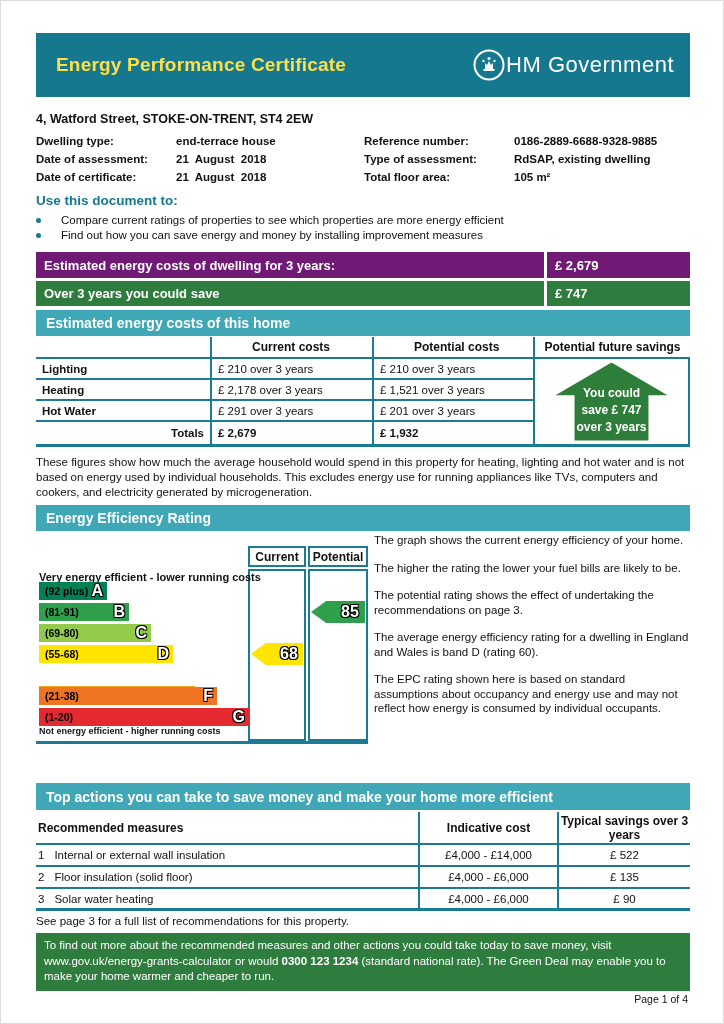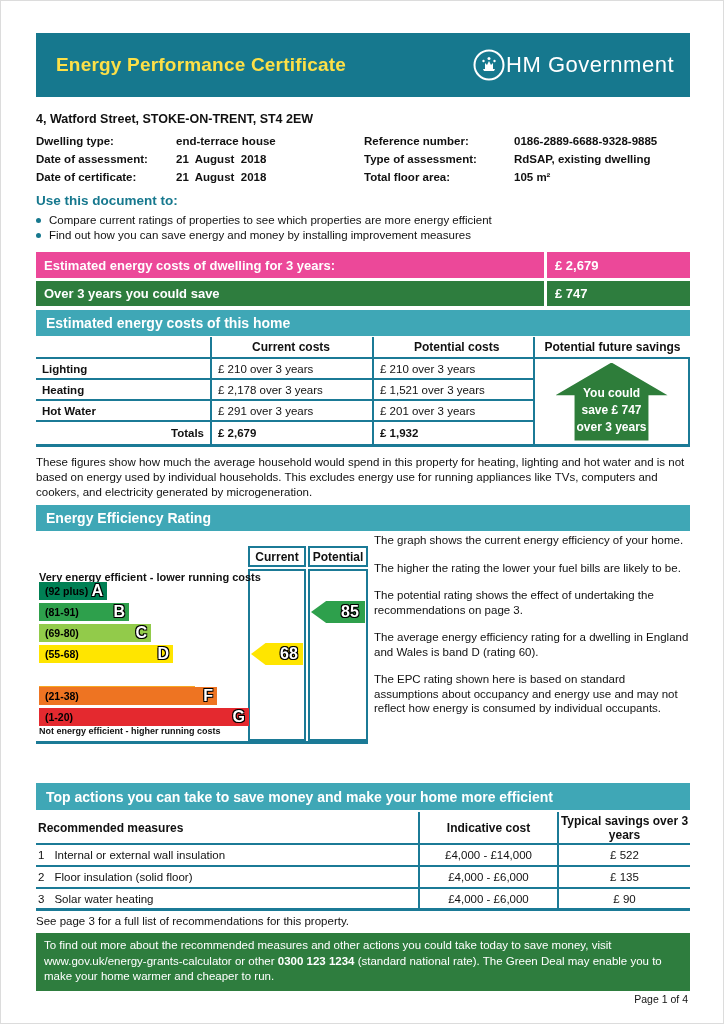--- a/index.html
+++ b/index.html
@@ -19,21 +19,21 @@
   
   .address { position:absolute; left:36px; top:112px; font-size:12.5px; font-weight:bold; }
   .details { position:absolute; left:36px; top:134px; width:654px;
              display:grid; grid-template-columns:140px 188px 150px 1fr; row-gap:4px;
              font-size:11.5px; line-height:14px; }
   .details .lbl { font-weight:bold; }
   .details .val { white-space:pre;font-weight:bold; }
 
   .usedoc-h { position:absolute; left:36px; top:193px; color:#16788e; font-size:13.5px; font-weight:bold; }
   .bullets { position:absolute; left:36px; top:214px; width:654px; font-size:11.5px; }
-  .bullet { display:flex; align-items:flex-start; gap:8px; margin-bottom:3px; }
+  .bullet { display:flex; align-items:flex-start; gap:20px; margin-bottom:3px; }
   .dot { width:5px; height:5px; border-radius:50%; background:#16788e; margin-top:4px; flex:none; }
 
   
   .banner { position:absolute; left:36px; width:654px; height:26px; color:#fff;
             display:flex; align-items:center; font-weight:bold; font-size:13px; }
   .banner .b-label { flex:1; padding-left:8px; }
   .banner .b-value { width:146px; border-left:3px solid #fff; align-self:stretch;
                      display:flex; align-items:center; padding-left:8px; }
   .banner-red { top:252px; }
   .banner-green { top:281px; height:25px; }
@@ -167,21 +167,21 @@
     <div class="bullet">
       <span class="dot"></span>
       <span>Compare current ratings of properties to see which properties are more energy efficient</span>
     </div>
     <div class="bullet">
       <span class="dot"></span>
       <span>Find out how you can save energy and money by installing improvement measures</span>
     </div>
   </div>
 
-  <div class="banner banner-red" style="background-color: #ec4899; justify-content: space-between;">
+  <div class="banner banner-red" style="background-color: #701a75; justify-content: space-between;">
     <div class="b-label">Estimated energy costs of dwelling for 3 years:</div>
     <div class="b-value">£ 2,679</div>
   </div>
   <div class="banner banner-green" style="background-color: rgb(46, 125, 62);">
     <div class="b-label">Over 3 years you could save</div>
     <div class="b-value">£ 747</div>
   </div>
 
   <div class="section-banner sb-costs">Estimated energy costs of this home</div>
 
@@ -319,18 +319,18 @@
         </div>
         <div class="a2">£4,000 - £6,000</div>
         <div class="a3">£ 90</div>
       </div>
     </div>
   </div>
 
   <div class="seepage">See page 3 for a full list of recommendations for this property.</div>
 
   <div class="greenbox" style="background-color: rgb(46, 125, 62);">
-    <span>To find out more about the recommended measures and other actions you could take today to save money, visit </span><span>www.gov.uk/energy-grants-calculator</span><span> or other </span><span class="bold">0300 123 1234</span><span> (standard national rate). The Green Deal may enable you to make your home warmer and cheaper to run.</span>
+    <span>To find out more about the recommended measures and other actions you could take today to save money, visit </span><span>www.gov.uk/energy-grants-calculator</span><span> or would </span><span class="bold">0300 123 1234</span><span> (standard national rate). The Green Deal may enable you to make your home warmer and cheaper to run.</span>
   </div>
 
   <div class="pagenum">Page 1 of 4</div>
 
 </div>
 
 </body></html>

